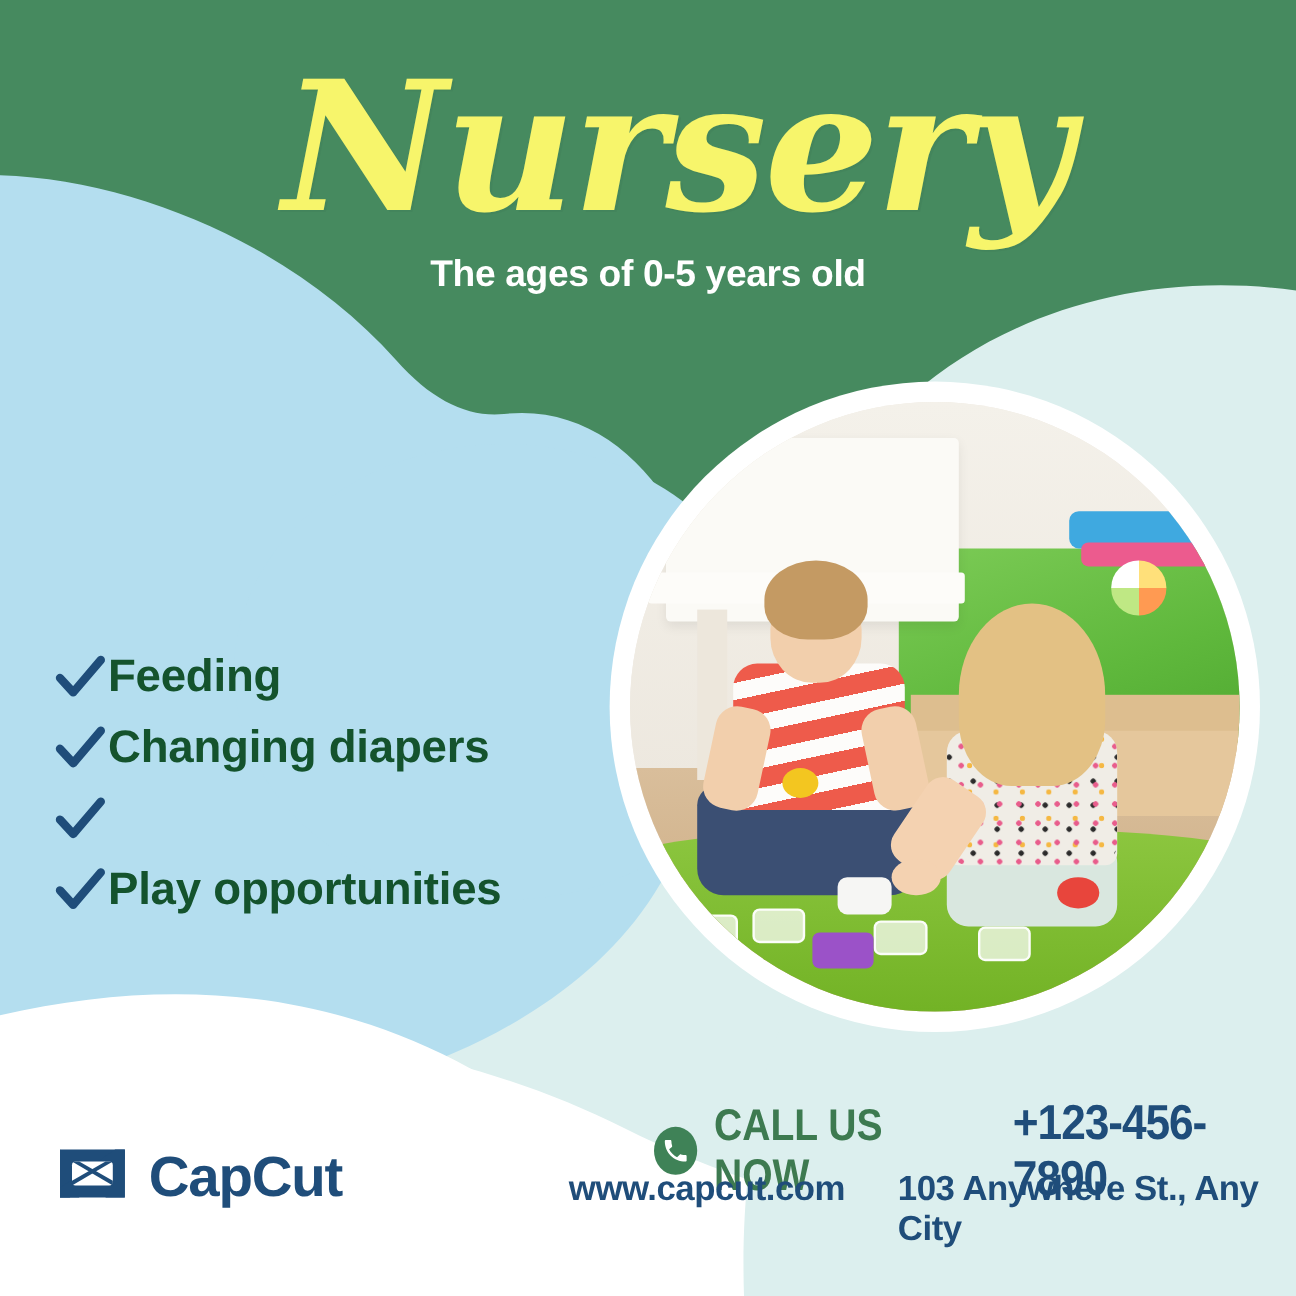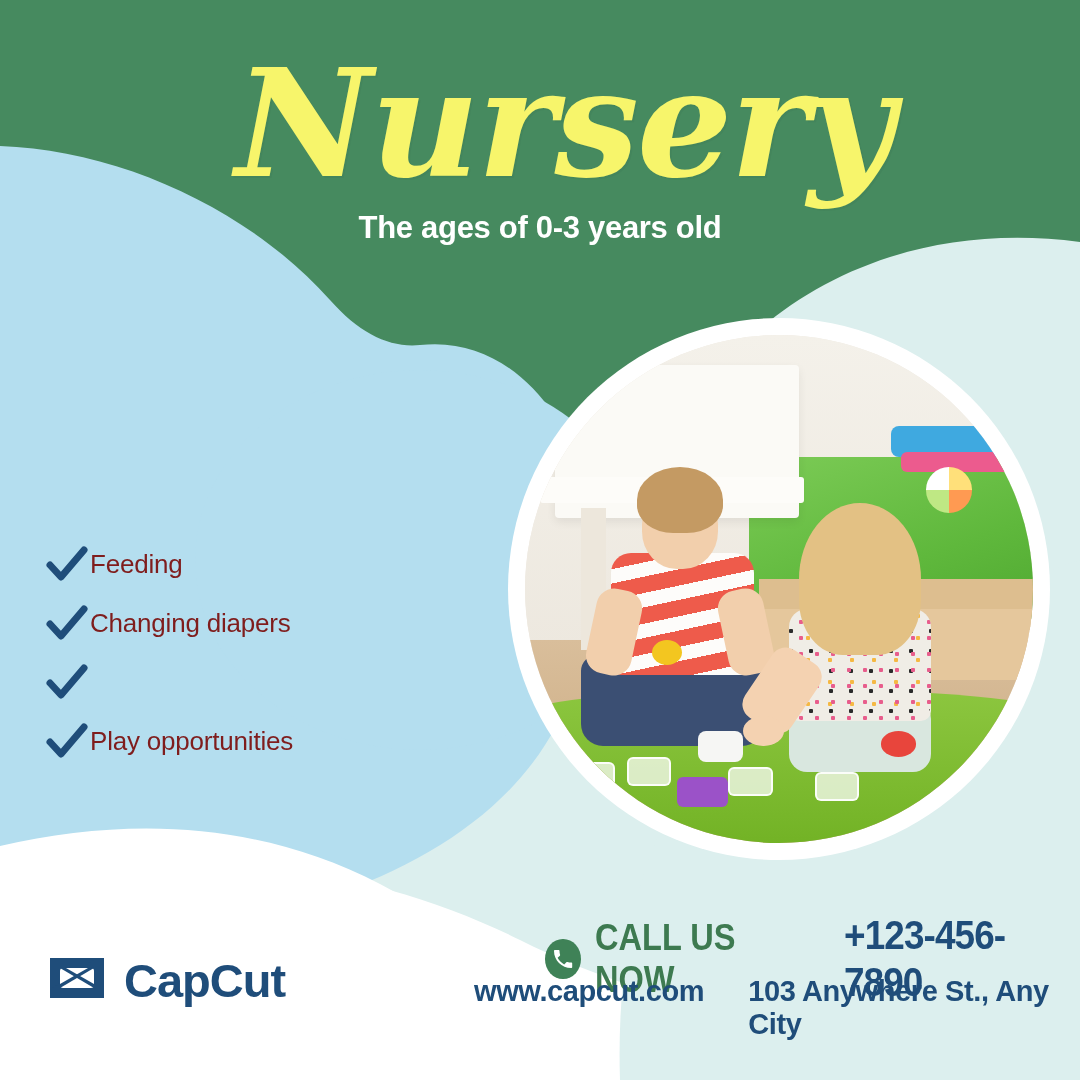--- a/index.html
+++ b/index.html
@@ -25,21 +25,21 @@
   }
 
   
   .svc-title{
     position:absolute;left:48px;top:452px;
     font-size:36px;font-weight:bold;color:#1F4D7A;letter-spacing:1.5px;
   }
   .svc-list{position:absolute;left:44px;top:535px;}
   .svc-row{display:flex;align-items:center;height:59px;}
   .svc-check{width:46px;height:40px;flex:0 0 46px;}
-  .svc-label{font-size:26px;font-weight:normal;color:#7f1d1d;letter-spacing:-0.2px;}
+  .svc-label{font-size:38px;font-weight:bold;color:#14532d;letter-spacing:-0.2px;}
 
   
   #photo-wrap{
     position:absolute;left:508px;top:318px;width:542px;height:542px;
     border-radius:50%;background:#ffffff;
     box-sizing:border-box;padding:17px;
   }
   #photo{
     position:relative;width:100%;height:100%;border-radius:50%;overflow:hidden;
     background:#EFEAE2;
@@ -130,21 +130,21 @@
     <ellipse cx="420" cy="560" rx="225" ry="190" fill="#B4DEEF"></ellipse>
 
     <path fill="#FFFFFF" d="M0,1080 H620
          C540,1010 470,930 380,884
          C260,822 130,816 0,846 Z"></path>
 
     <path fill="#DCEFEE" d="M620,1080 H1080 V560 C900,620 760,700 680,800 C640,850 616,960 620,1080 Z"></path>
   </svg>
 
   <div class="headline">Nursery</div>
-  <div class="subhead">The ages of 0-3 years old</div>
+  <div class="subhead">The ages of 0-5 years old</div>
 
   <div class="svc-list">
 
     <div class="svc-row">
       <span class="svc-check">
         <svg viewBox="0 0 46 40" width="46" height="40">
             <path d="M6 20 L17 32 L40 5" stroke="#1F4D7A" stroke-width="7" fill="none" stroke-linecap="round" stroke-linejoin="round"></path>
           </svg>
       </span>
       <span class="svc-label">Feeding</span>

